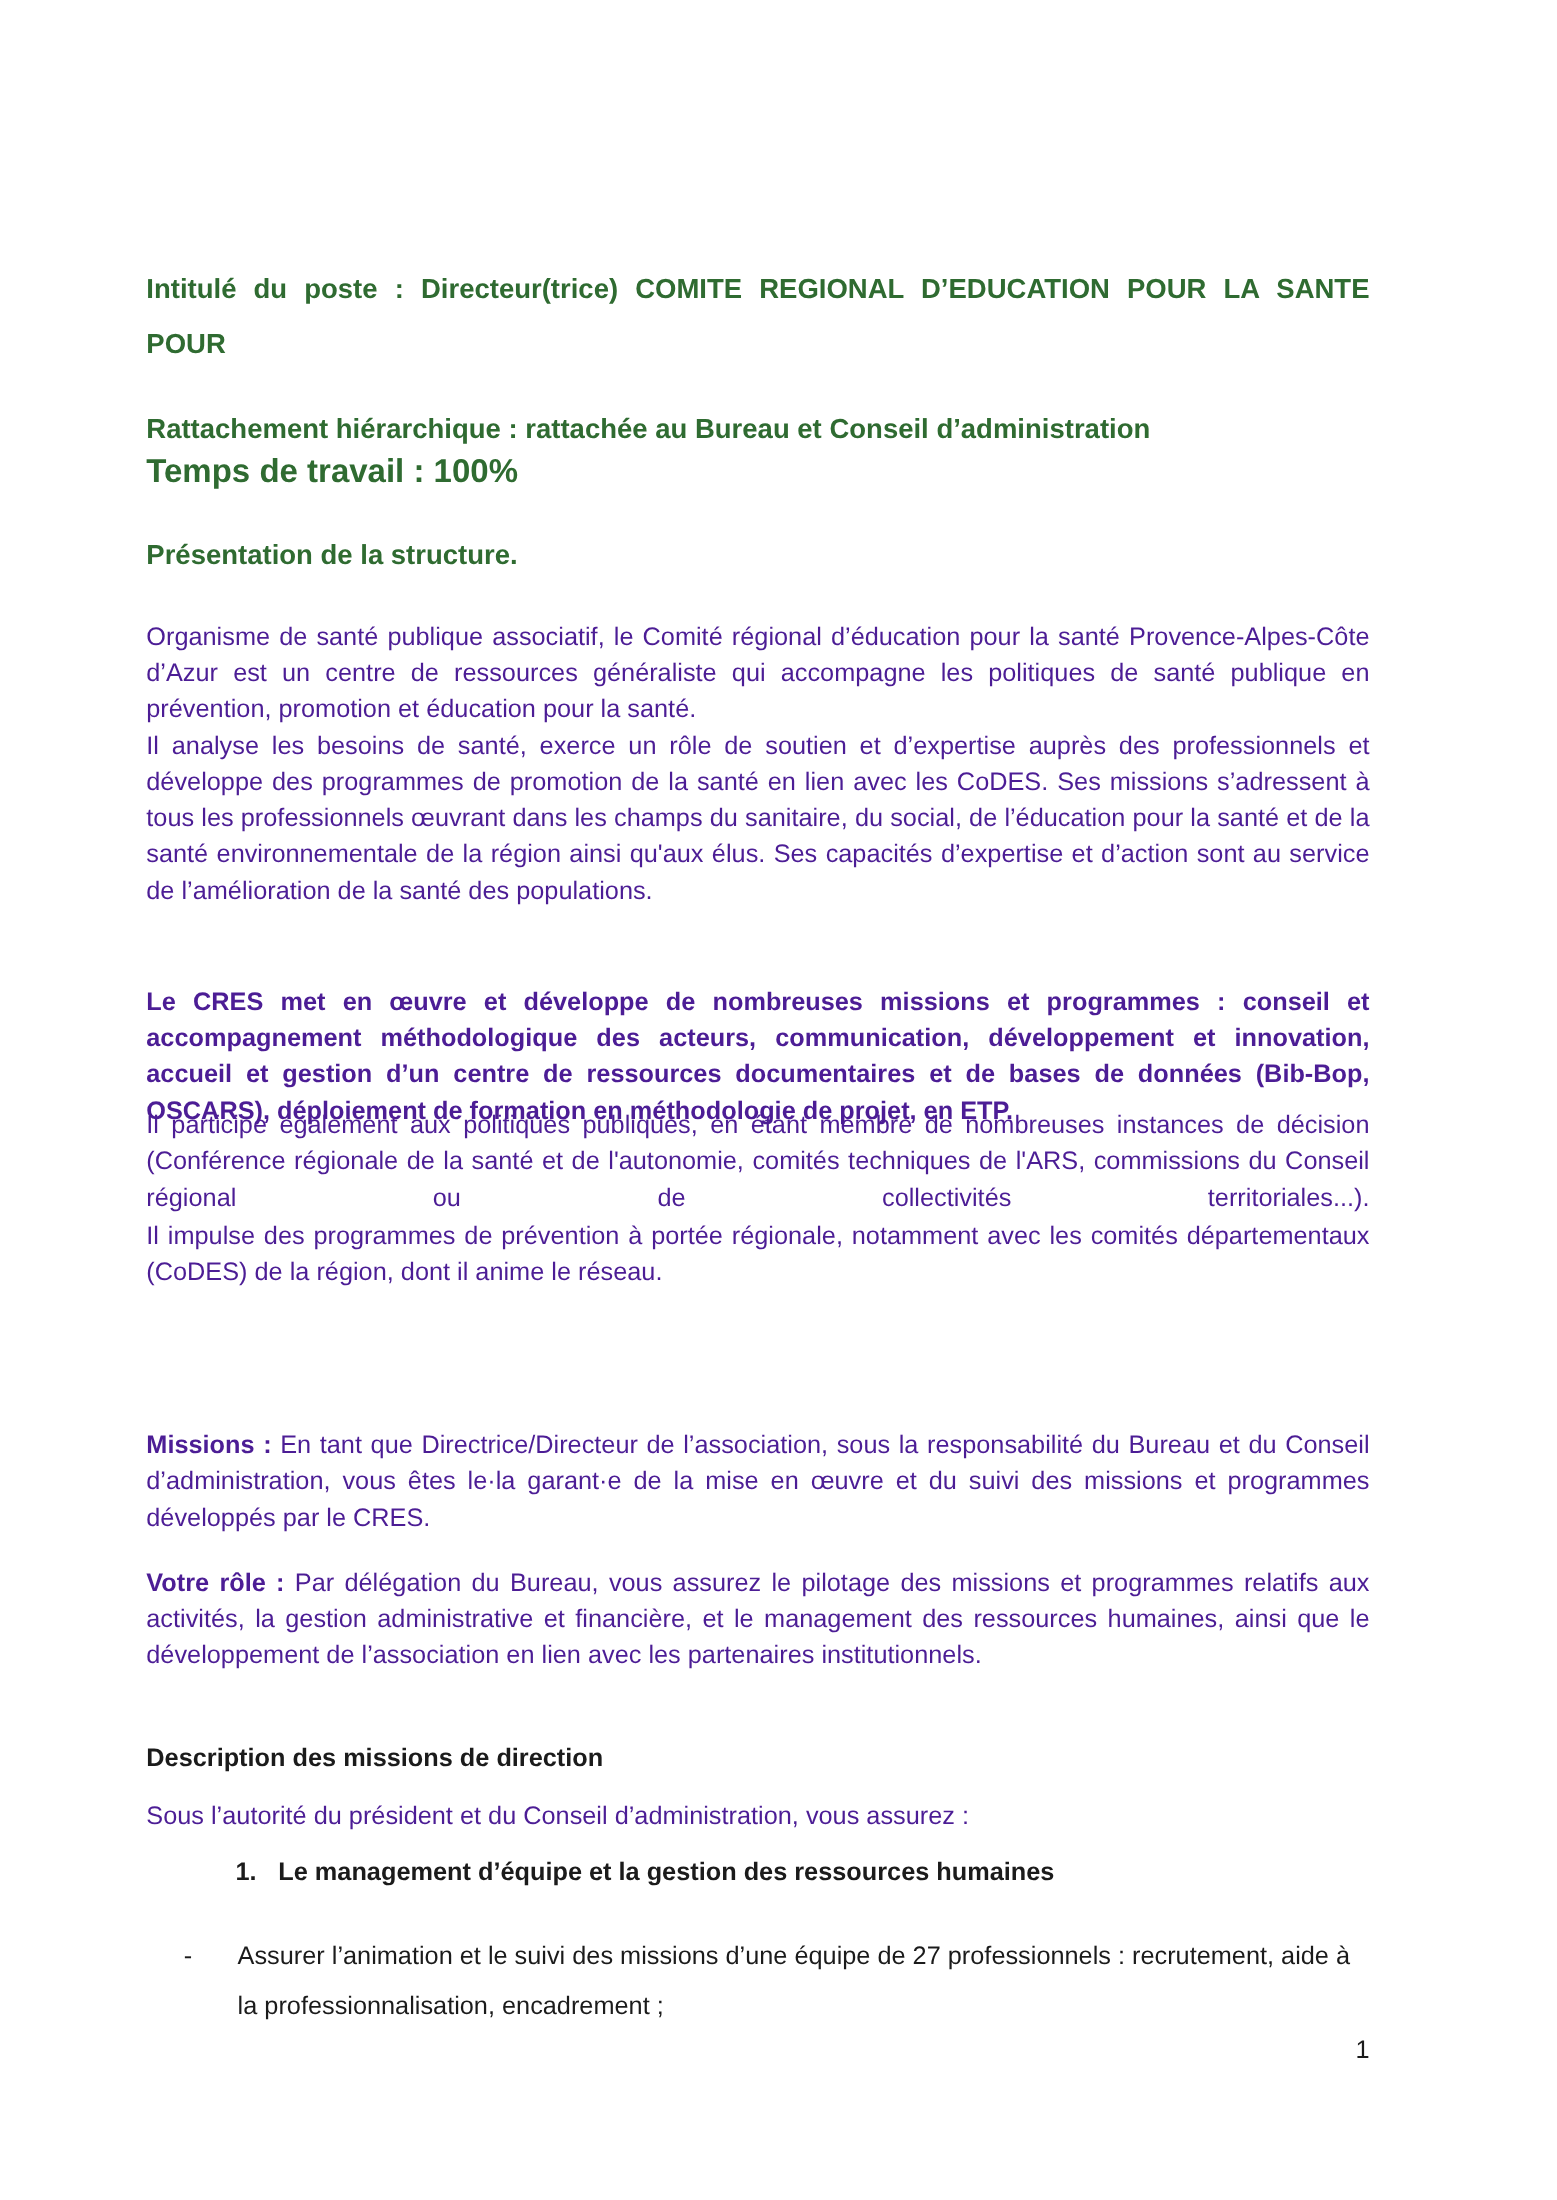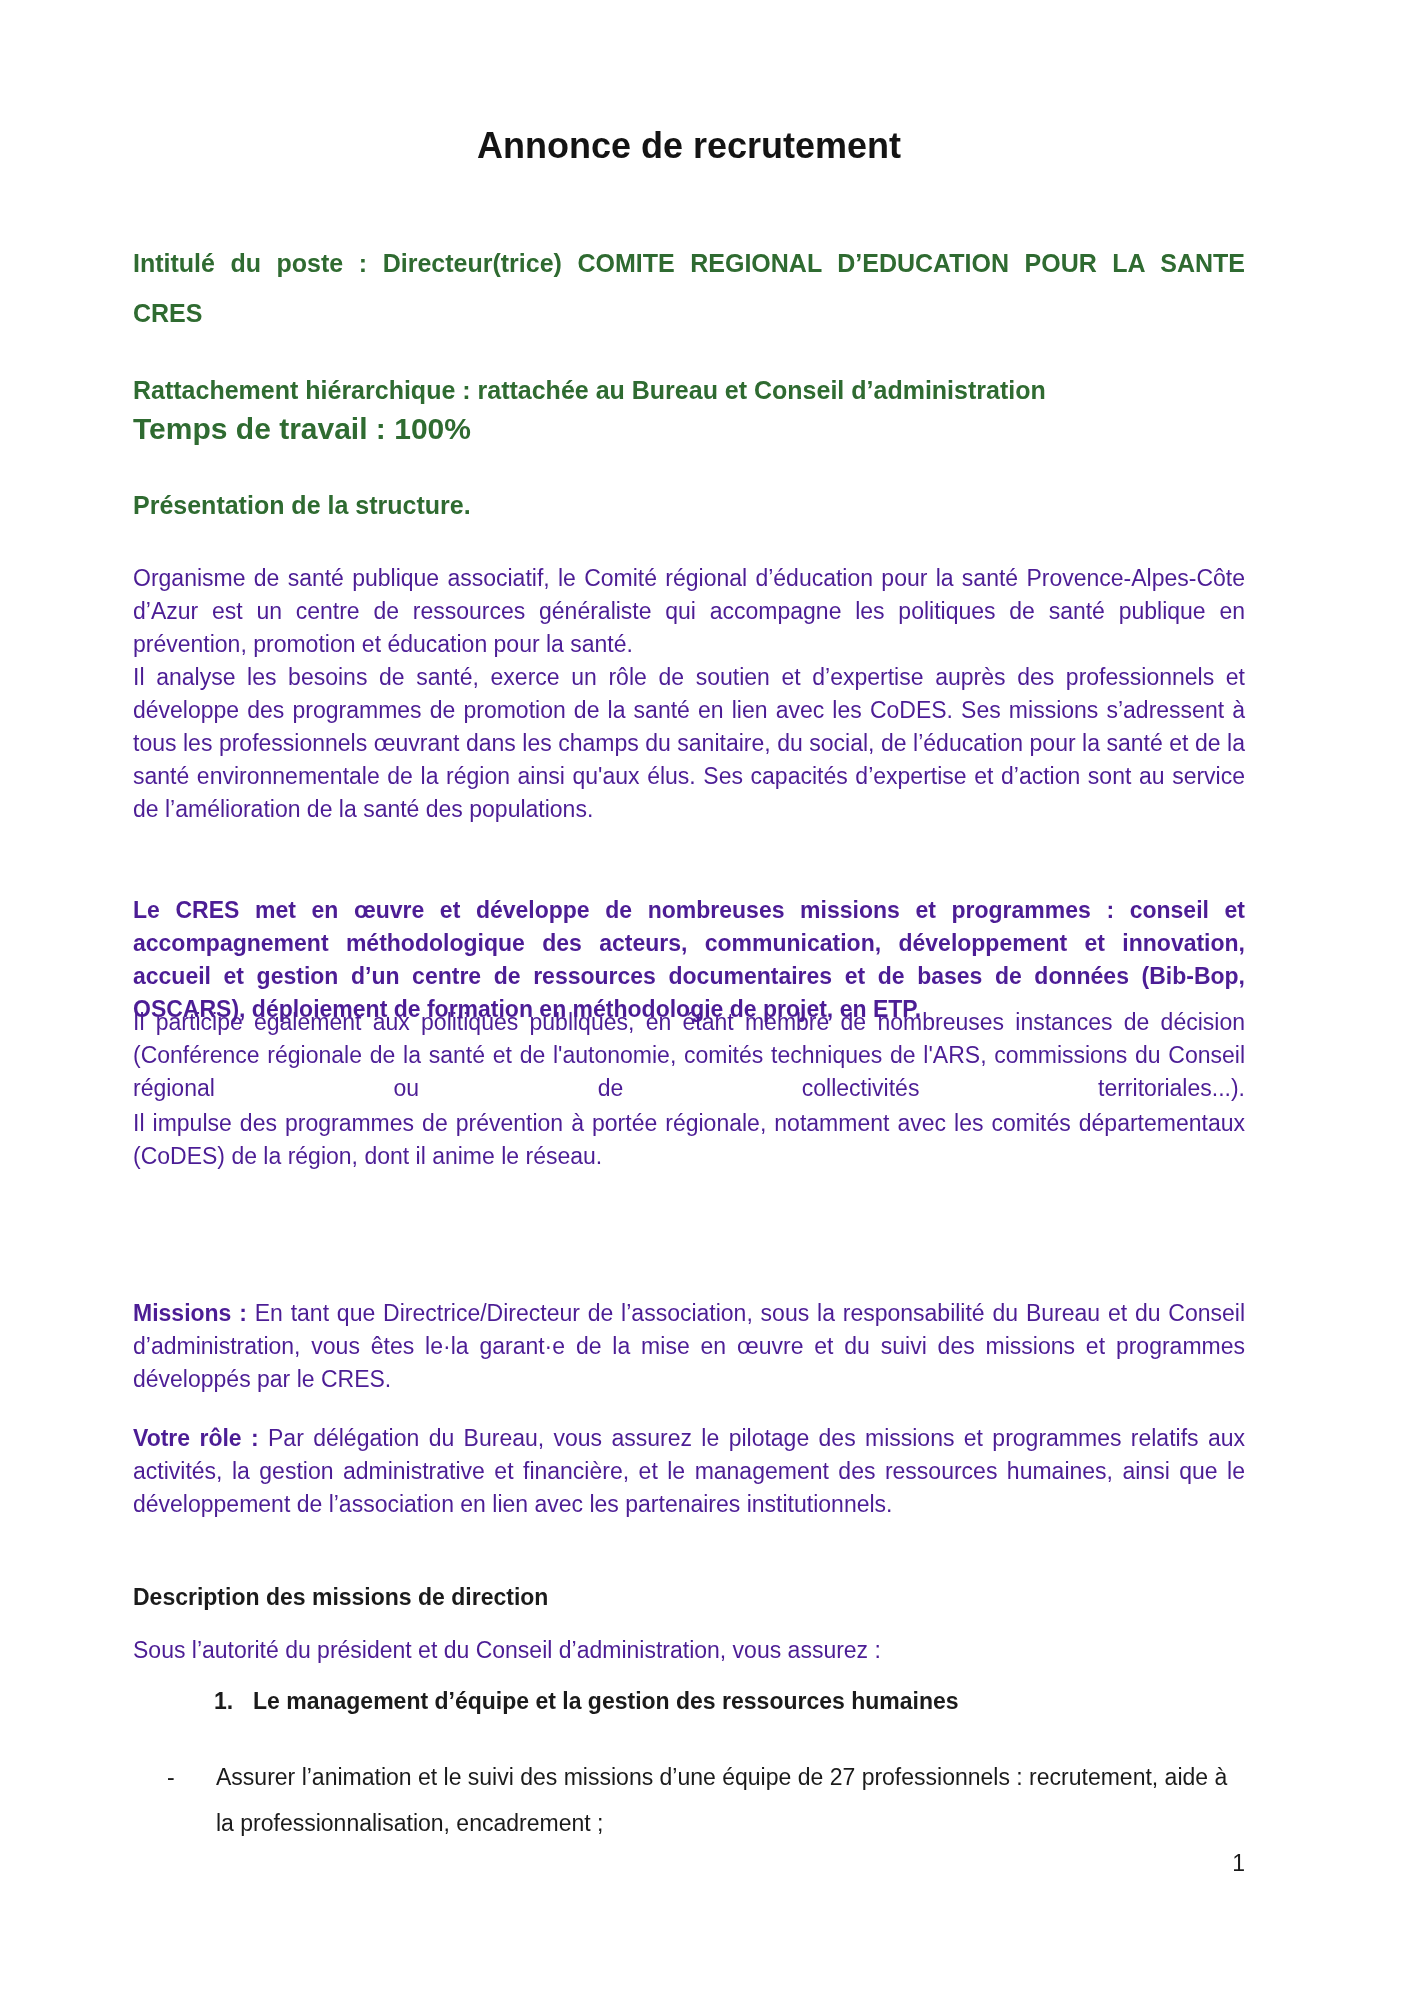--- a/index.html
+++ b/index.html
@@ -76,25 +76,24 @@
     line-height:33px;
     color:#1b1b1b;
   }
 </style>
 </head>
 <body>
 
 <div class="page">
   <div class="content">
 
-    <div class="abs doc-title">Annonce de recrutement</div>
 
     <div class="abs h-intitule green">
       <div class="jline">Intitulé du poste : Directeur(trice) COMITE REGIONAL D’EDUCATION POUR LA SANTE</div>
-      <div>CRES</div>
+      <div>POUR</div>
     </div>
 
     <div class="abs h-rattachement green">Rattachement hiérarchique : rattachée au Bureau et Conseil d’administration</div>
 
     <div class="abs h-temps green">Temps de travail : 100%</div>
 
     <div class="abs h-presentation green">Présentation de la structure.</div>
 
     <div class="abs body-text p1">Organisme de santé publique associatif, le Comité régional d’éducation pour la santé Provence-Alpes-Côte d’Azur est un centre de ressources généraliste qui accompagne les politiques de santé publique en prévention, promotion et éducation pour la santé.</div>
 

